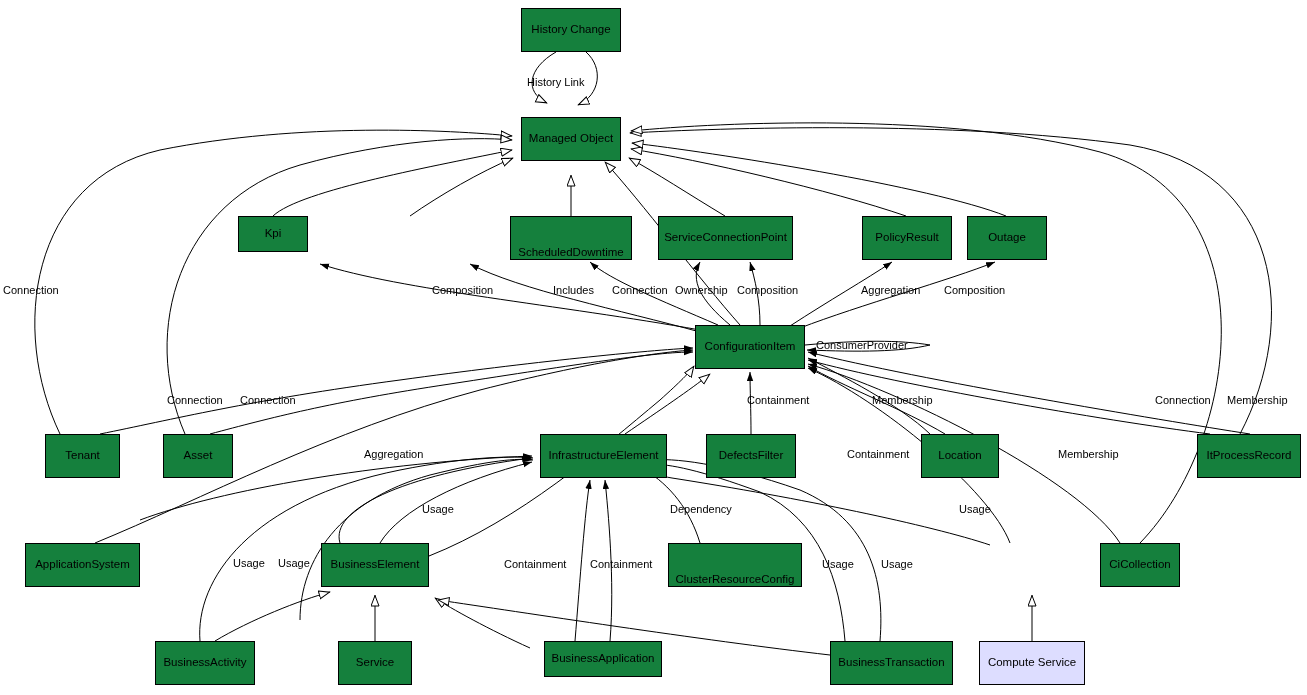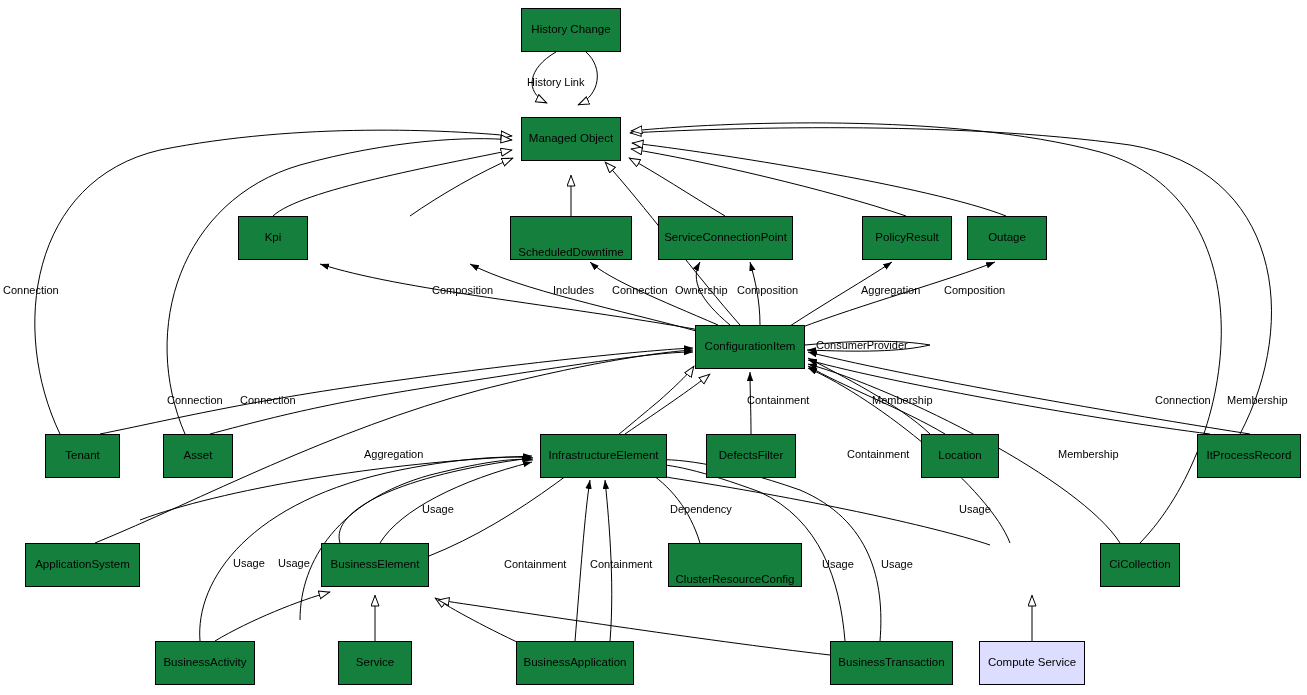--- a/index.html
+++ b/index.html
@@ -149,21 +149,21 @@
       <path d="M1032,641 L1032,595" marker-end="url(#arrowHollow)"></path>
     </g>
   </svg>
 
   <div class="node" style="left:521px;top:8px;width:100px;height:44px;">
       <span>History Change</span>
     </div>
   <div class="node" style="left:521px;top:117px;width:100px;height:44px;">
       <span>Managed Object</span>
     </div>
-  <div class="node" style="left:238px;top:216px;width:70px;height:44px;">
+  <div class="node" style="left:238px;top:216px;width:70px;height:36px;">
       <span>Kpi</span>
     </div>
   <div class="node" style="left:510px;top:216px;width:122px;height:44px;align-items:flex-end;">
       <span>ScheduledDowntime</span>
     </div>
   <div class="node" style="left:658px;top:216px;width:135px;height:44px;">
       <span>ServiceConnectionPoint</span>
     </div>
   <div class="node" style="left:862px;top:216px;width:90px;height:44px;">
       <span>PolicyResult</span>
@@ -203,21 +203,21 @@
     </div>
   <div class="node" style="left:1100px;top:543px;width:80px;height:44px;">
       <span>CiCollection</span>
     </div>
   <div class="node" style="left:155px;top:641px;width:100px;height:44px;">
       <span>BusinessActivity</span>
     </div>
   <div class="node" style="left:338px;top:641px;width:74px;height:44px;">
       <span>Service</span>
     </div>
-  <div class="node" style="left:516px;top:641px;width:118px;height:44px;">
+  <div class="node" style="left:544px;top:641px;width:118px;height:36px;">
       <span>BusinessApplication</span>
     </div>
   <div class="node" style="left:830px;top:641px;width:123px;height:44px;">
       <span>BusinessTransaction</span>
     </div>
   <div class="node highlight" style="left:979px;top:641px;width:106px;height:44px;">
       <span>Compute Service</span>
     </div>
 
   <div class="edge-label" style="left:527px;top:76px;">History Link</div>

